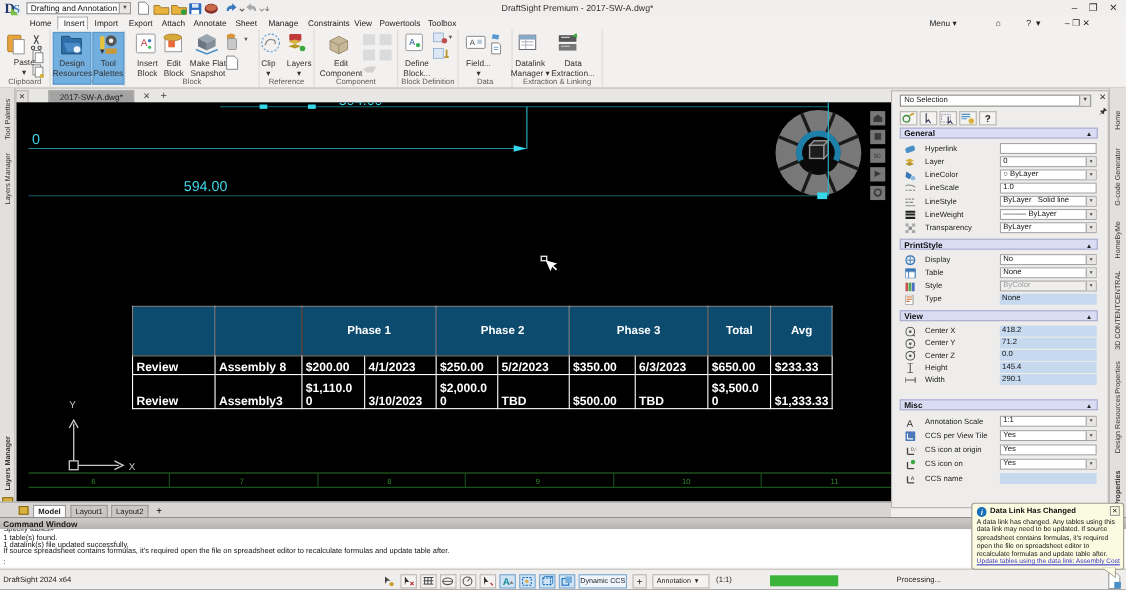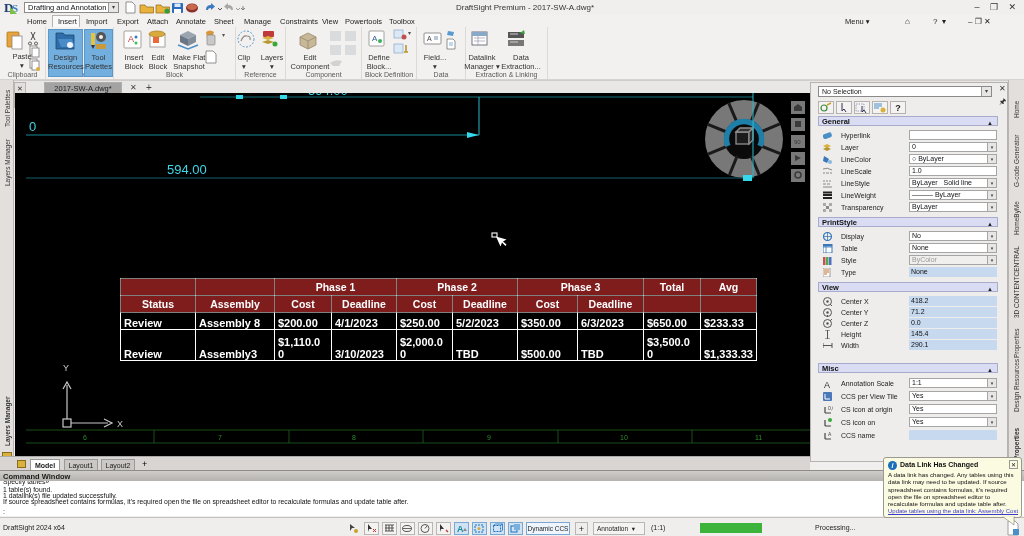--- a/index.html
+++ b/index.html
@@ -35,21 +35,21 @@
 .phdr { position:absolute; left:7px; width:180px; height:10px; background:#d9dcf3; border:1px solid #a8accc; font-size:7.5px; font-weight:bold; color:#111; line-height:9px; padding-left:3px; }
 .phdr .tri { position:absolute; right:4px; top:2px; font-size:6px; color:#222; }
 .plabel { position:absolute; left:30px; font-size:7px; color:#222; }
 .pfield { position:absolute; left:98px; width:88px; height:10px; background:#fff; border:1px solid #a5a5a5; font-size:7px; line-height:8px; padding-left:2px; color:#111; }
 .pfield .dd { position:absolute; right:0; top:0; width:9px; height:8px; background:#e8e6e4; border-left:1px solid #a5a5a5; font-size:5px; text-align:center; line-height:8px; color:#444; }
 .pblue { background:#c6d9ee; border:none; line-height:10px; }
 .picon { position:absolute; left:12px; width:10px; height:9px; }
 
 #dtable { position:absolute; left:105px; top:185px; border-collapse:collapse; table-layout:fixed; }
 #dtable td { border:1.4px solid #fff; color:#fff; font-size:11px; font-weight:bold; padding:0 3px; vertical-align:bottom; white-space:nowrap; overflow:hidden; }
-#dtable tr.hdr td { background:#7f1d1d; text-align:center; border:1px solid rgba(255,255,255,.5); vertical-align:middle; padding:0; font-size:10.5px; color:#fdfeff; }
+#dtable tr.hdr td { background:#0c4a6e; text-align:center; border:1px solid rgba(255,255,255,.5); vertical-align:middle; padding:16px; font-size:10.5px; color:#fdfeff; }
 
 #modeltabs { left:0; top:456px; width:810px; height:14px; background:#d8d5d2; border-top:1px solid #aaa; }
 .mtab { position:absolute; top:2px; height:12px; font-size:7px; line-height:12px; text-align:center; color:#222; border:1px solid #999; border-bottom:none; background:#cac7c4; }
 #cmdhdr { left:0; top:470px; width:1024px; height:11px; background:linear-gradient(#cfcdca,#b4b1ae); font-size:7.5px; font-weight:bold; color:#1a1a1a; line-height:11px; padding-left:3px; border-top:1px solid #8e8b88; }
 #cmdtext { left:0; top:481px; width:1024px; height:35px; background:#fff; font-size:6.8px; line-height:6px; color:#111; padding:0 0 0 3px; overflow:hidden; }
 #statusbar { left:0; top:517px; width:1024px; height:19px; background:#f0eeec; border-top:1px solid #c5c2bf; font-size:7px; color:#222; }
 .sbtn { position:absolute; top:4px; width:15px; height:13px; border:1px solid #b9b6b3; background:#f5f3f1; font-size:7px; text-align:center; line-height:12px; color:#555; }
 .sbtn.on { background:#cfe3f5; border-color:#7aa8d0; color:#1a5c96; }
 
 #popup { left:883px; top:457px; width:139px; height:61px; background:#fbfbe1; border:1px solid #9a9a90; border-radius:3px; font-size:6.2px; color:#111; z-index:50; }
@@ -349,32 +349,20 @@
   <tbody>
         <tr class="hdr" style="height:17px">
    <td></td>
           <td></td>
    <td colspan="2">Phase 1</td>
    <td colspan="2">Phase 2</td>
    <td colspan="2">Phase 3</td>
    <td>Total</td>
           <td>Avg</td>
   </tr>
-  <tr class="hdr" style="height:17px">
-   <td>Status</td>
-          <td>Assembly</td>
-          <td>Cost</td>
-          <td>Deadline</td>
-          <td>Cost</td>
-          <td>Deadline</td>
-          <td>Cost</td>
-          <td>Deadline</td>
-          <td></td>
-          <td></td>
-  </tr>
   <tr style="height:17px">
    <td>Review</td>
           <td>Assembly 8</td>
           <td>$200.00</td>
           <td>4/1/2023</td>
           <td>$250.00</td>
           <td>5/2/2023</td>
           <td>$350.00</td>
           <td>6/3/2023</td>
           <td>$650.00</td>

